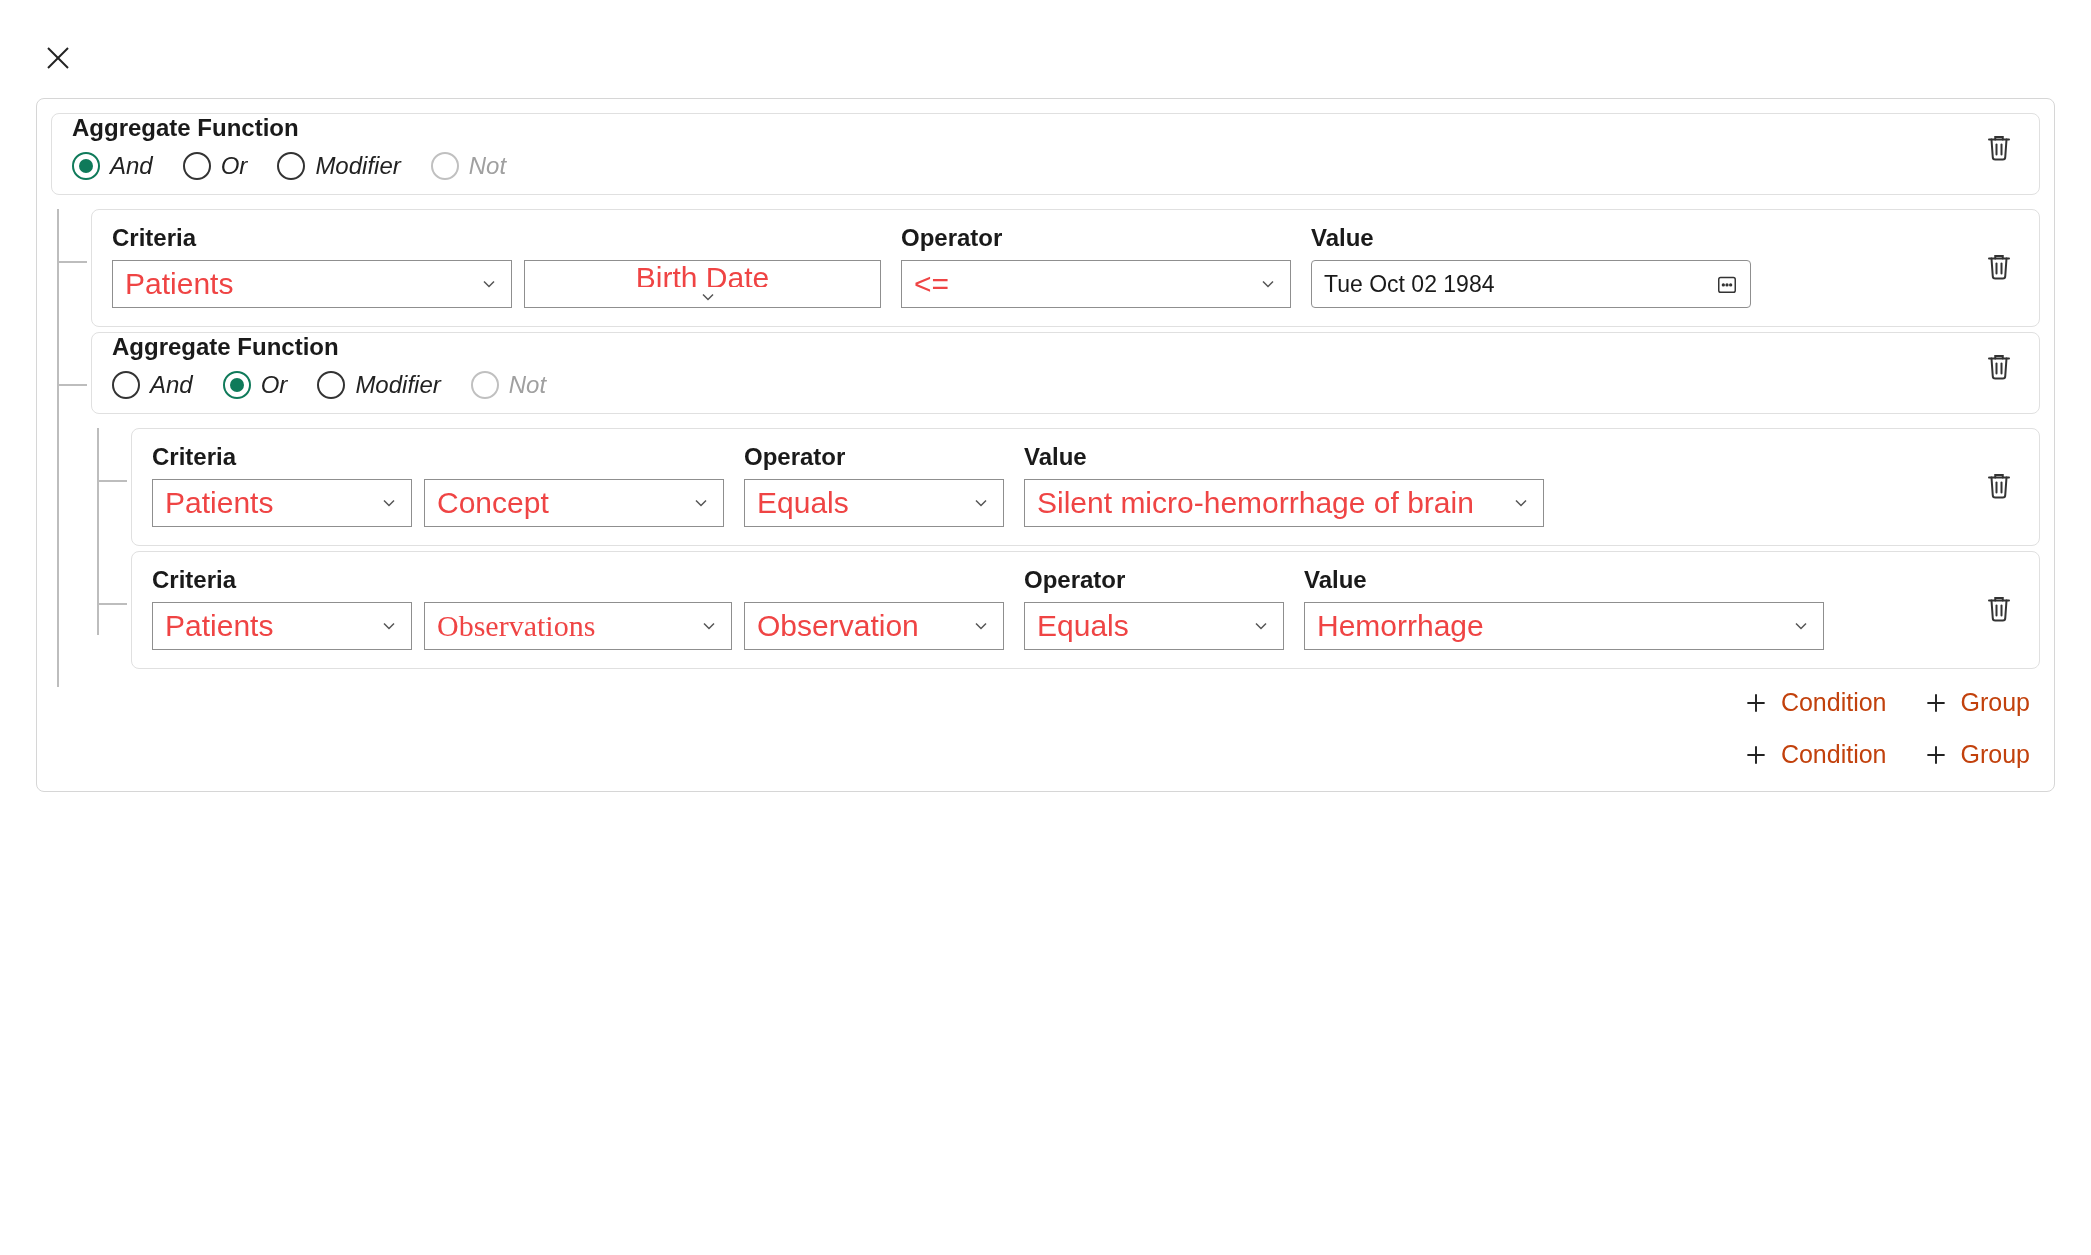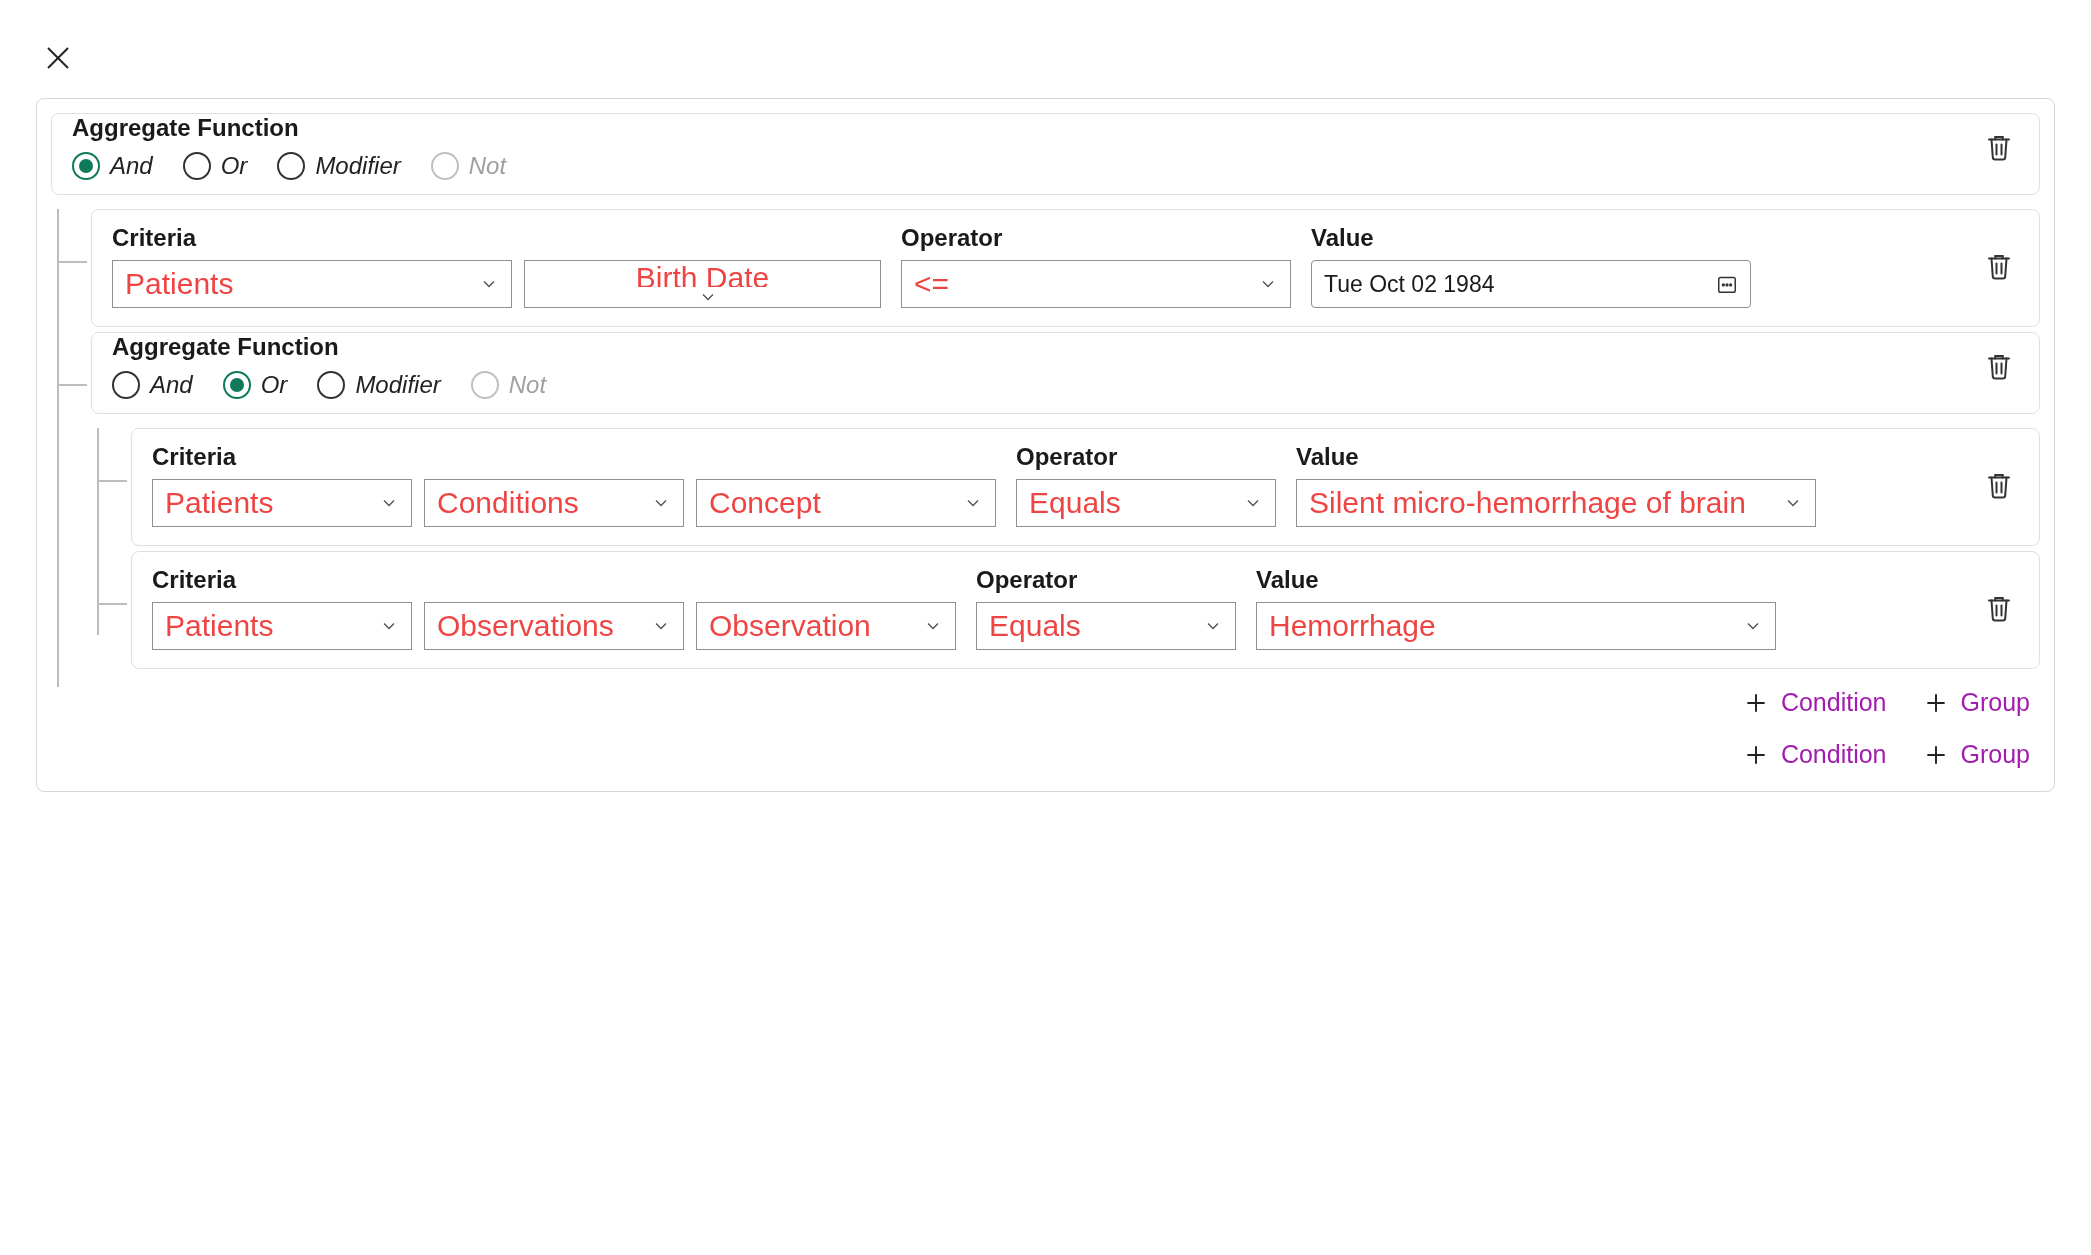--- a/index.html
+++ b/index.html
@@ -140,21 +140,21 @@
     padding:0 12px; background:#fff; cursor:text;
     font-size:23px;
   }
   .row-trash { margin-left:auto; align-self:center; }
   .action-row {
     display:flex; justify-content:flex-end; gap:36px;
     padding: 14px 10px 4px 0;
     font-size: 25px;
   }
   .action-btn {
-    display:flex; align-items:center; gap:12px; cursor:pointer; color:#a21caf;
+    display:flex; align-items:center; gap:12px; cursor:pointer; color:#c2410c;
   }
   svg { display:block; }
 </style>
 </head>
 <body>
 
 <div class="page">
   <div class="heading-row">
     <div class="close-btn">
       <svg width="30" height="30" viewBox="0 0 24 24" fill="none" stroke="#222" stroke-width="1.6">
@@ -301,26 +301,20 @@
             <div class="row-card">
               <div class="col">
                 <div class="col-label">Criteria</div>
                 <div class="dd-strip">
                   <div class="dd" style="width:260px;">
                     <span class="dd-text">Patients</span>
                     <svg class="chev" width="20" height="20" viewBox="0 0 24 24" fill="none" stroke="#555" stroke-width="1.8">
                         <polyline points="6 9 12 15 18 9"></polyline>
                       </svg>
                   </div>
-                  <div class="dd" style="width:260px;">
-                    <span class="dd-text">Conditions</span>
-                    <svg class="chev" width="20" height="20" viewBox="0 0 24 24" fill="none" stroke="#555" stroke-width="1.8">
-                        <polyline points="6 9 12 15 18 9"></polyline>
-                      </svg>
-                  </div>
                   <div class="dd" style="width:300px;">
                     <span class="dd-text">Concept</span>
                     <svg class="chev" width="20" height="20" viewBox="0 0 24 24" fill="none" stroke="#555" stroke-width="1.8">
                         <polyline points="6 9 12 15 18 9"></polyline>
                       </svg>
                   </div>
                 </div>
               </div>
               <div class="col">
                 <div class="col-label">Operator</div>
@@ -356,21 +350,21 @@
             <div class="row-card">
               <div class="col">
                 <div class="col-label">Criteria</div>
                 <div class="dd-strip">
                   <div class="dd" style="width:260px;">
                     <span class="dd-text">Patients</span>
                     <svg class="chev" width="20" height="20" viewBox="0 0 24 24" fill="none" stroke="#555" stroke-width="1.8">
                         <polyline points="6 9 12 15 18 9"></polyline>
                       </svg>
                   </div>
-                  <div class="dd" style="width:260px;">
+                  <div class="dd" style="width:308px;font-family:Liberation Serif, serif;">
                     <span class="dd-text">Observations</span>
                     <svg class="chev" width="20" height="20" viewBox="0 0 24 24" fill="none" stroke="#555" stroke-width="1.8">
                         <polyline points="6 9 12 15 18 9"></polyline>
                       </svg>
                   </div>
                   <div class="dd" style="width:260px;">
                     <span class="dd-text">Observation</span>
                     <svg class="chev" width="20" height="20" viewBox="0 0 24 24" fill="none" stroke="#555" stroke-width="1.8">
                         <polyline points="6 9 12 15 18 9"></polyline>
                       </svg>

